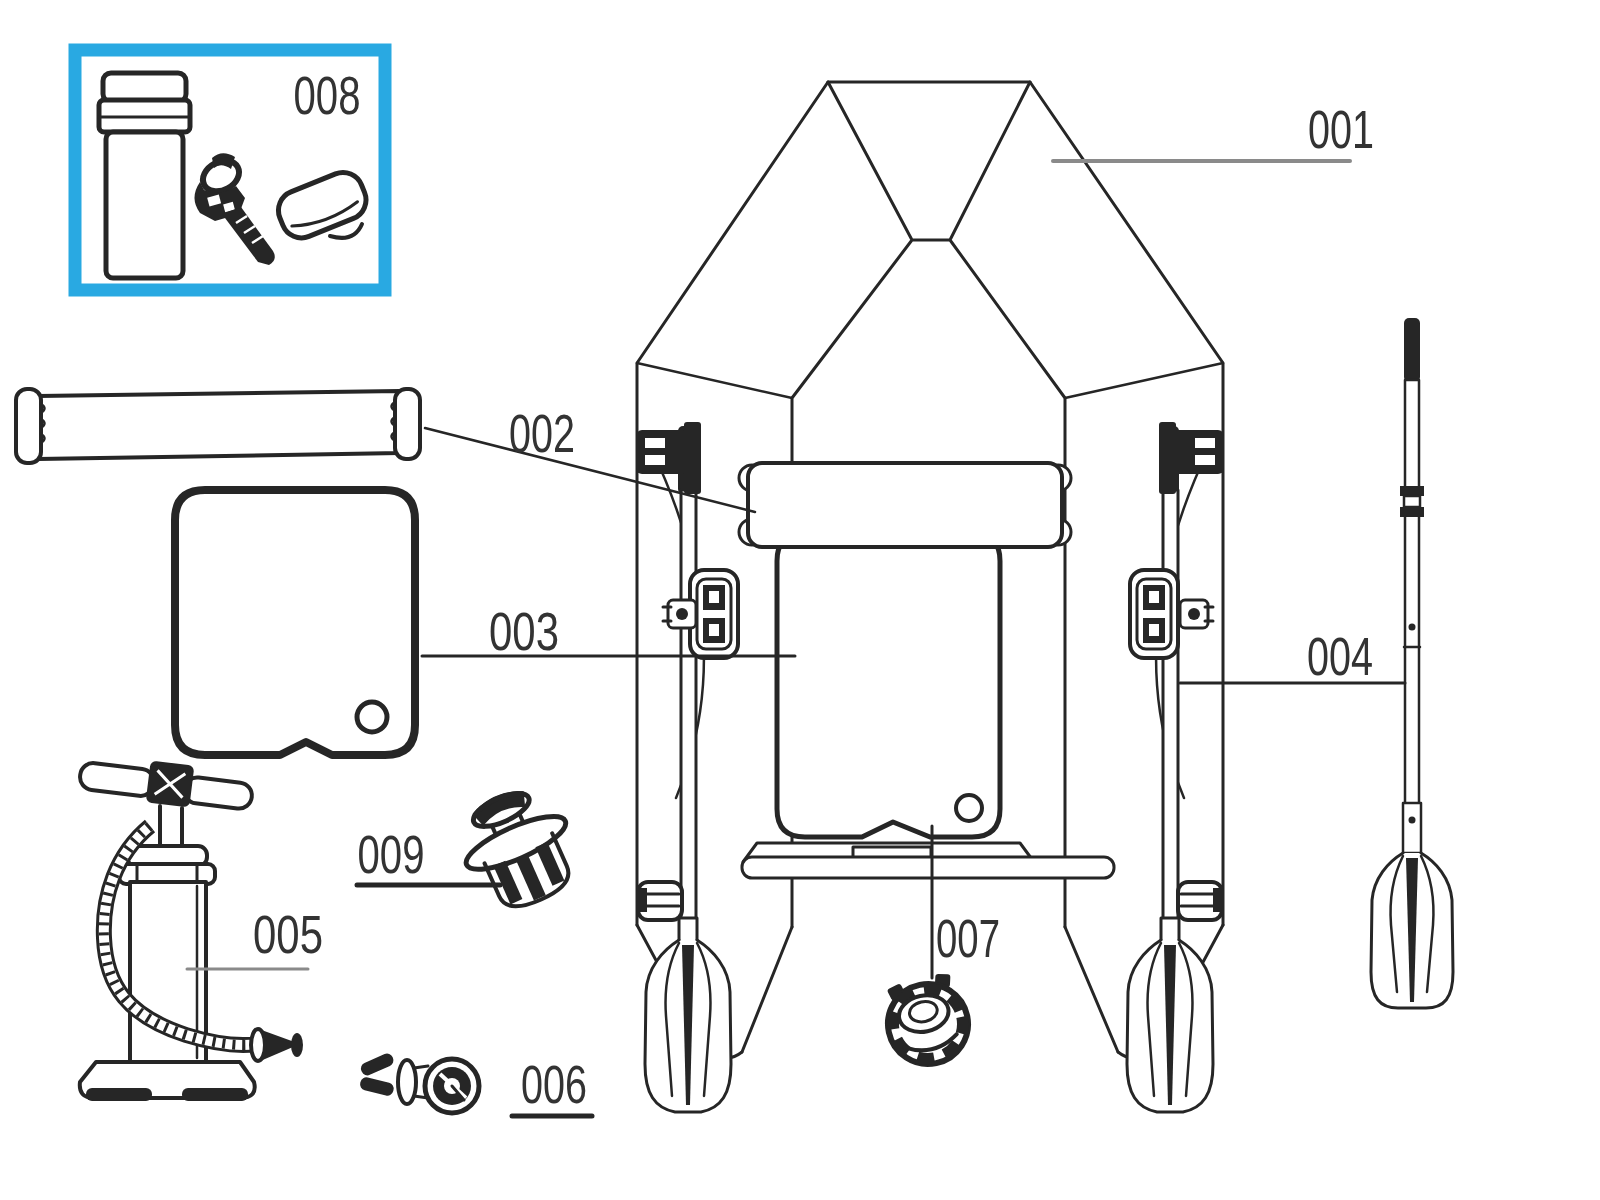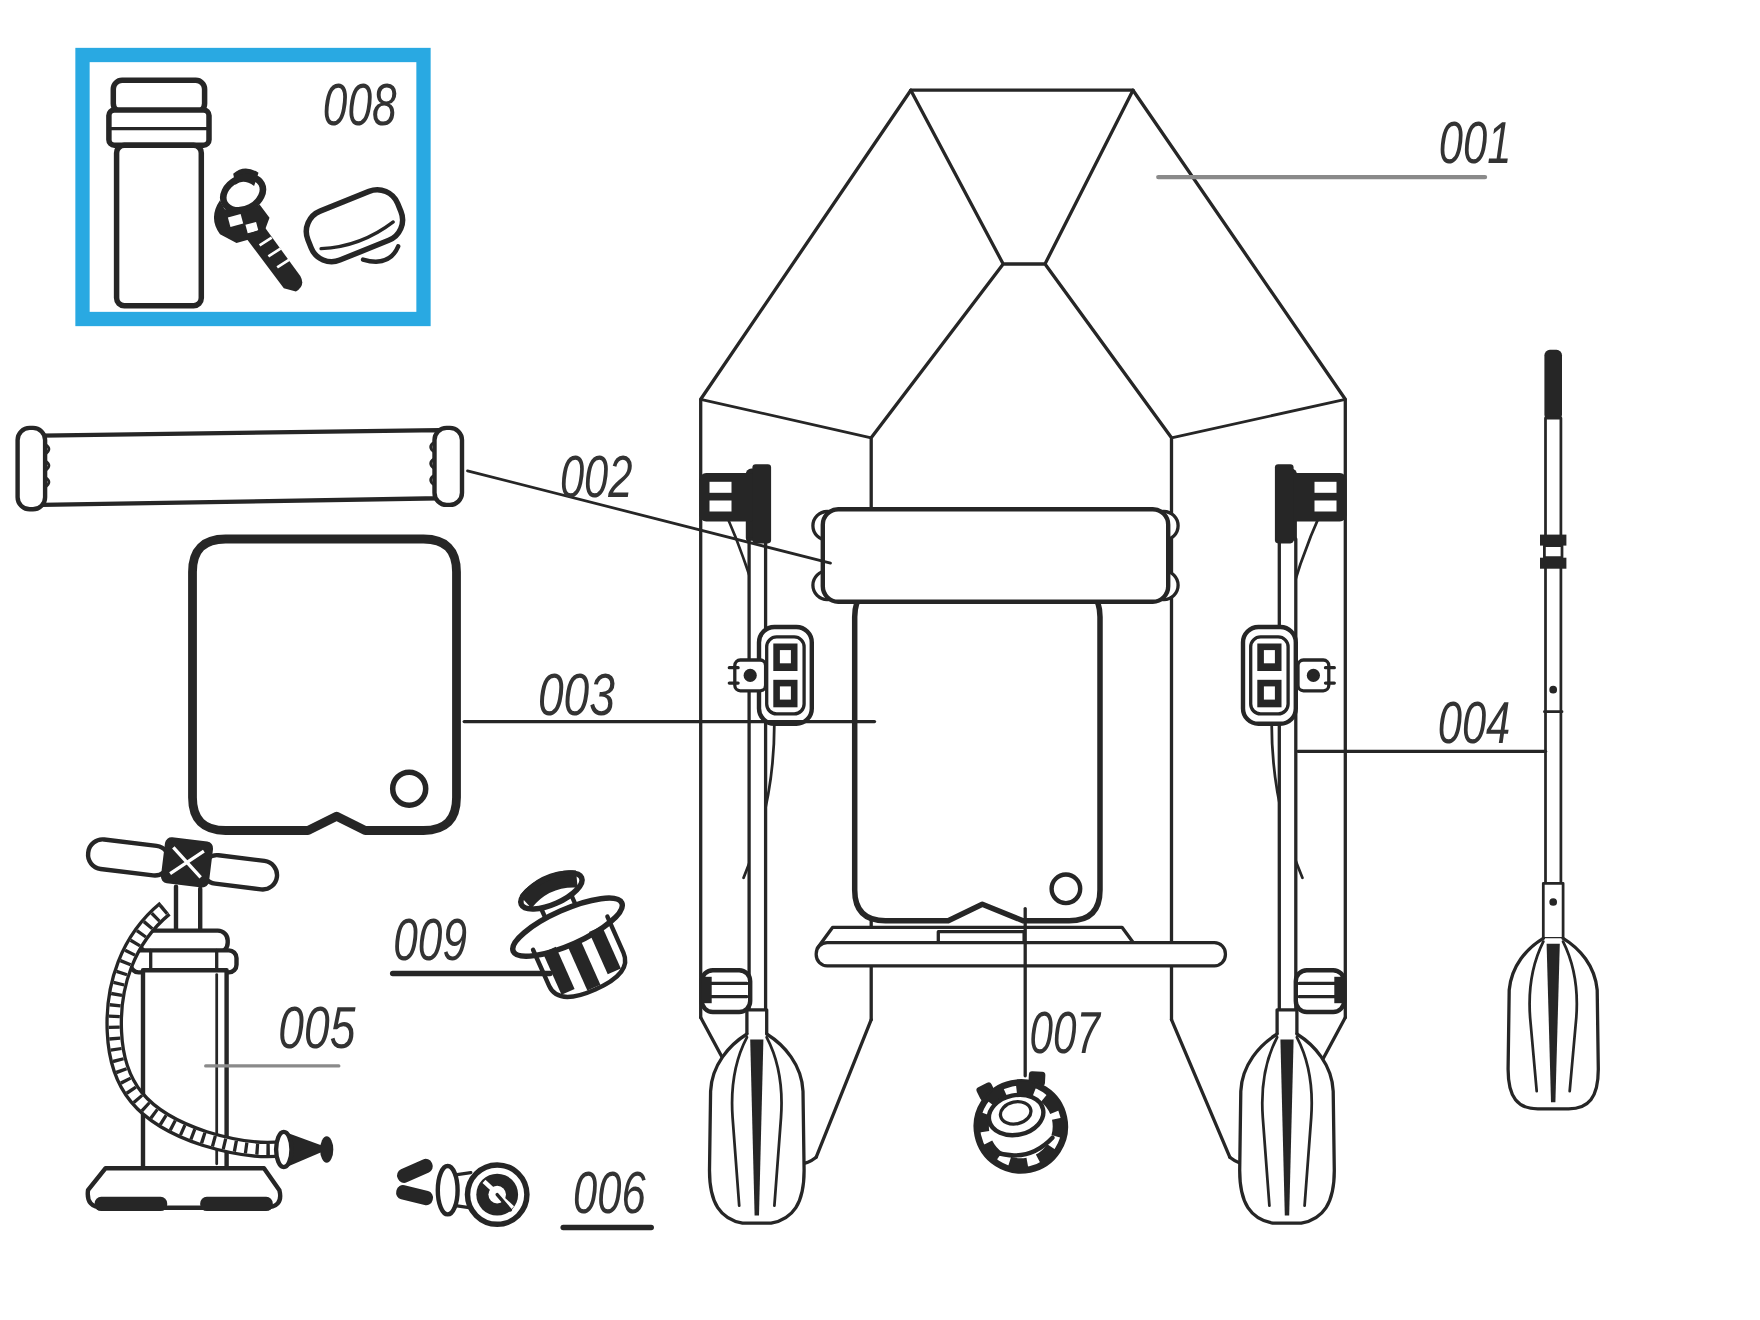--- a/index.html
+++ b/index.html
@@ -1,17 +1,17 @@
 <!DOCTYPE html>
 <html><head>
 <meta charset="utf-8">
 <style>
   html,body{margin:0;padding:0;background:#ffffff;}
   #stage{position:relative;width:1468px;height:1200px;background:#ffffff;overflow:hidden;
-         font-family:"Liberation Sans",sans-serif;font-style:italic;}
+         font-family:"Liberation Sans",sans-serif;}
   svg{display:block}
   .s2{fill:none;stroke:#262626;stroke-width:2.5;stroke-linecap:round;stroke-linejoin:round}
   .s3{fill:none;stroke:#262626;stroke-width:3;stroke-linecap:round;stroke-linejoin:round}
   .s4{fill:none;stroke:#262626;stroke-width:4;stroke-linecap:round;stroke-linejoin:round}
   .s5{fill:none;stroke:#262626;stroke-width:5;stroke-linecap:round;stroke-linejoin:round}
   .s6{fill:none;stroke:#262626;stroke-width:6;stroke-linecap:round;stroke-linejoin:round}
   .s8{fill:none;stroke:#262626;stroke-width:8;stroke-linecap:round;stroke-linejoin:round}
   .wh{fill:#ffffff}
   .dk{fill:#262626;stroke:none}
   .grayln{stroke:#8a8a8a}

